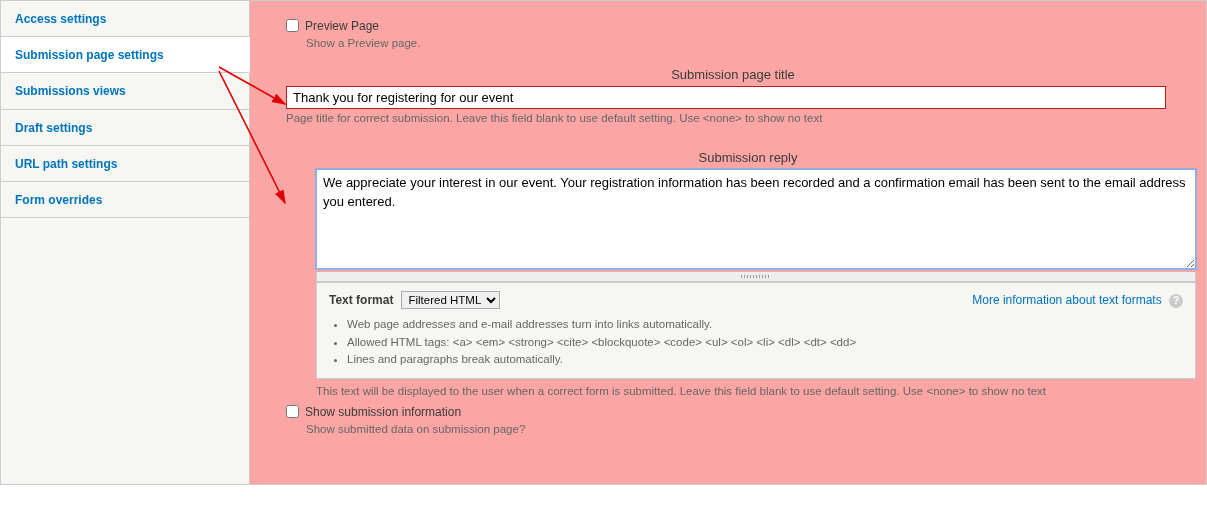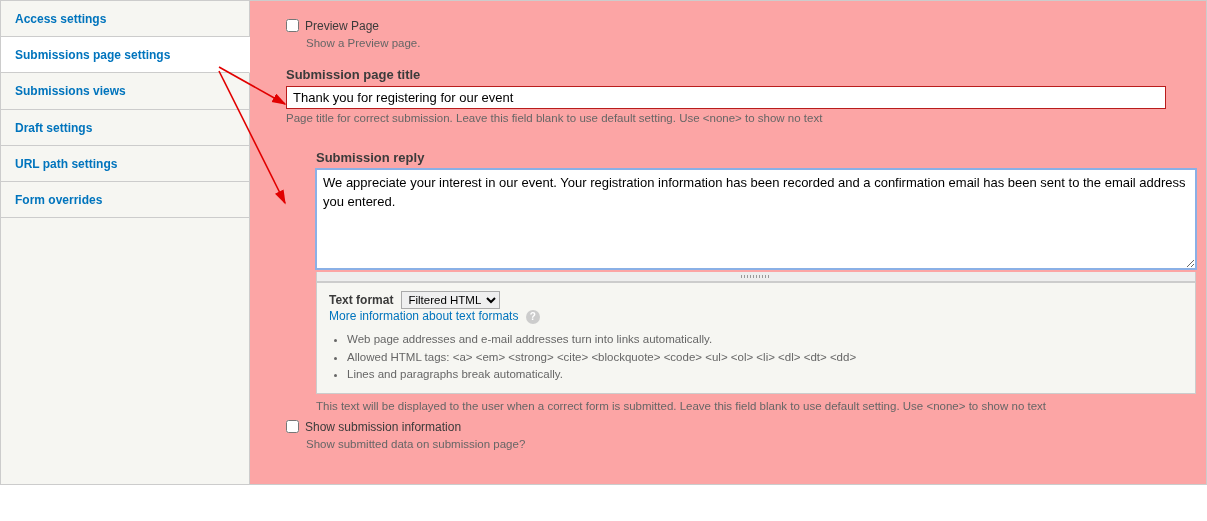--- a/index.html
+++ b/index.html
@@ -59,24 +59,25 @@
   .form-row { margin-bottom: 14px; }
   .cb-row { display: flex; align-items: flex-start; }
   .cb-row input[type="checkbox"] { margin: 0 6px 0 0; width: 13px; height: 13px; }
   .cb-label { font-size: 12px; color: #3b3b3b; }
   .desc {
     color: #666;
     font-size: 11.5px;
     margin: 4px 0 0 20px;
   }
   .section-label {
-    font-weight: bold;
+    font-weight: normal;
     font-size: 13px;
     color: #3b3b3b;
     margin-bottom: 4px;
+    text-align: center;
   }
   .text-input {
     width: 880px;
     font-size: 13px;
     padding: 3px 6px;
     border: 1px solid #b91c1c;
     font-family: Arial, sans-serif;
   }
   .hint {
     color: #666;
@@ -112,23 +113,23 @@
   }
   .format-box {
     width: 880px;
     border: 1px solid #ccc;
     background: #f6f6f2;
     padding: 8px 12px 6px;
     margin-top: 0;
   }
   .format-row {
     display: flex;
+    align-items: center;
     justify-content: space-between;
     margin-bottom: 8px;
-    flex-direction: column;
   }
   .format-left { display: flex; align-items: center; gap: 8px; }
   .format-left .lbl { font-weight: bold; font-size: 12px; }
   .format-left select {
     font-size: 11.5px;
     padding: 1px 2px;
     border: 1px solid #aaa;
     background: #efefef;
   }
   .format-link { color: #0074bd; font-size: 12px; text-decoration: none; }
@@ -161,21 +162,21 @@
 </head>
 <body>
 
 <div class="frame">
 
   <div class="sidebar">
     <div class="sidebar-item">
       <div class="sidebar-link">Access settings</div>
     </div>
     <div class="sidebar-item selected">
-      <div class="sidebar-link">Submissions page settings</div>
+      <div class="sidebar-link">Submission page settings</div>
     </div>
     <div class="sidebar-item">
       <div class="sidebar-link">Submissions views</div>
     </div>
     <div class="sidebar-item">
       <div class="sidebar-link">Draft settings</div>
     </div>
     <div class="sidebar-item">
       <div class="sidebar-link">URL path settings</div>
     </div>

